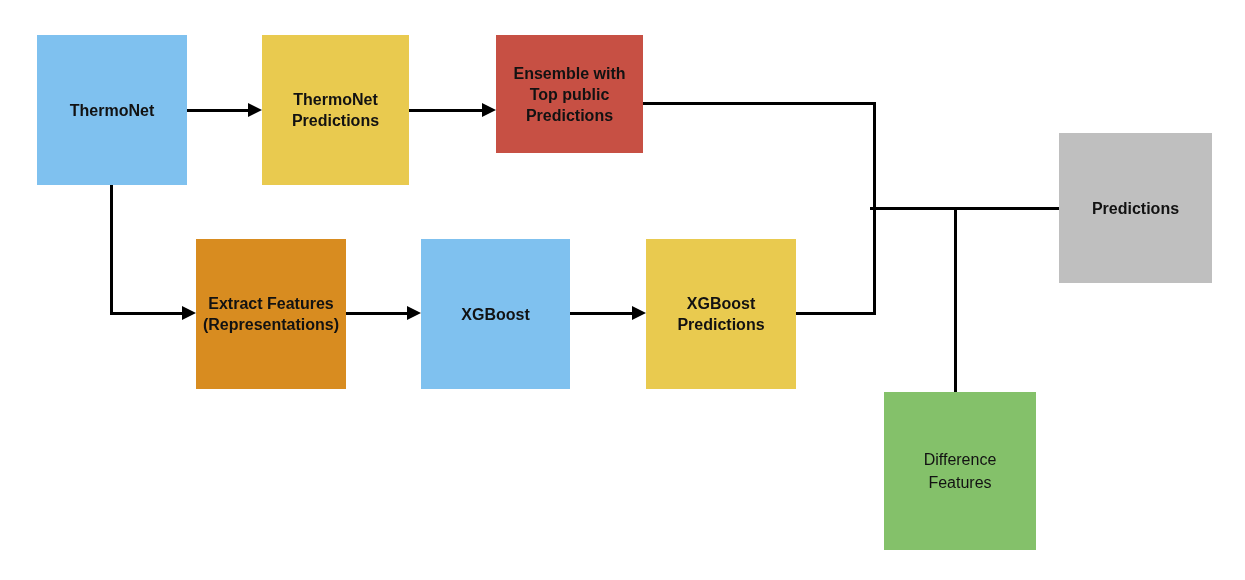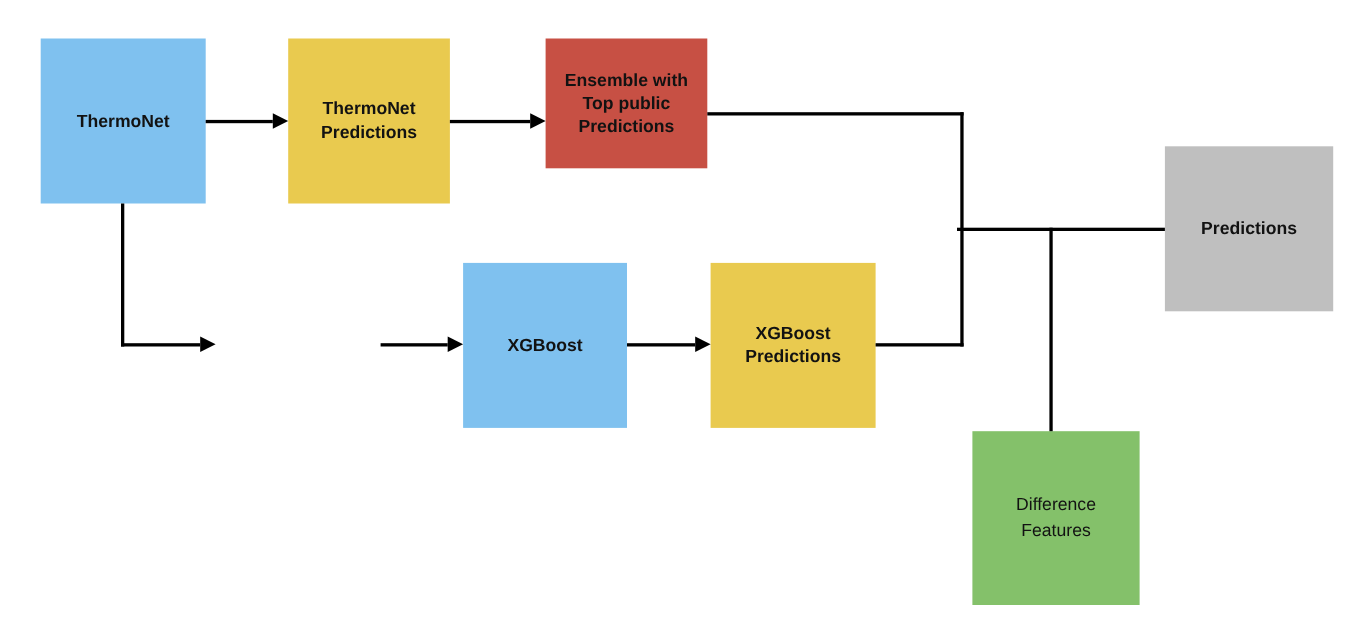--- a/index.html
+++ b/index.html
@@ -38,20 +38,24 @@
     <span class="label" style="color: rgb(18, 18, 18);">ThermoNet
 Predictions</span>
   </div>
 
   <div class="node" style="left: 496px; top: 35px; width: 147px; height: 118px; background-color: rgb(199, 80, 68);">
     <span class="label" style="color: rgb(18, 18, 18);">Ensemble with
 Top public
 Predictions</span>
   </div>
 
+  <div class="node" style="left: 196px; top: 239px; width: 150px; height: 150px; background-color: rgb(216, 140, 32);">
+    <span class="label" style="color: rgb(18, 18, 18);">Extract Features
+(Representations)</span>
+  </div>
 
   <div class="node" style="left: 421px; top: 239px; width: 149px; height: 150px; background-color: rgb(127, 193, 239);">
     <span class="label" style="color: rgb(18, 18, 18);">XGBoost</span>
   </div>
 
   <div class="node" style="left: 646px; top: 239px; width: 150px; height: 150px; background-color: rgb(233, 202, 79);">
     <span class="label" style="color: rgb(18, 18, 18);">XGBoost
 Predictions</span>
   </div>
 

